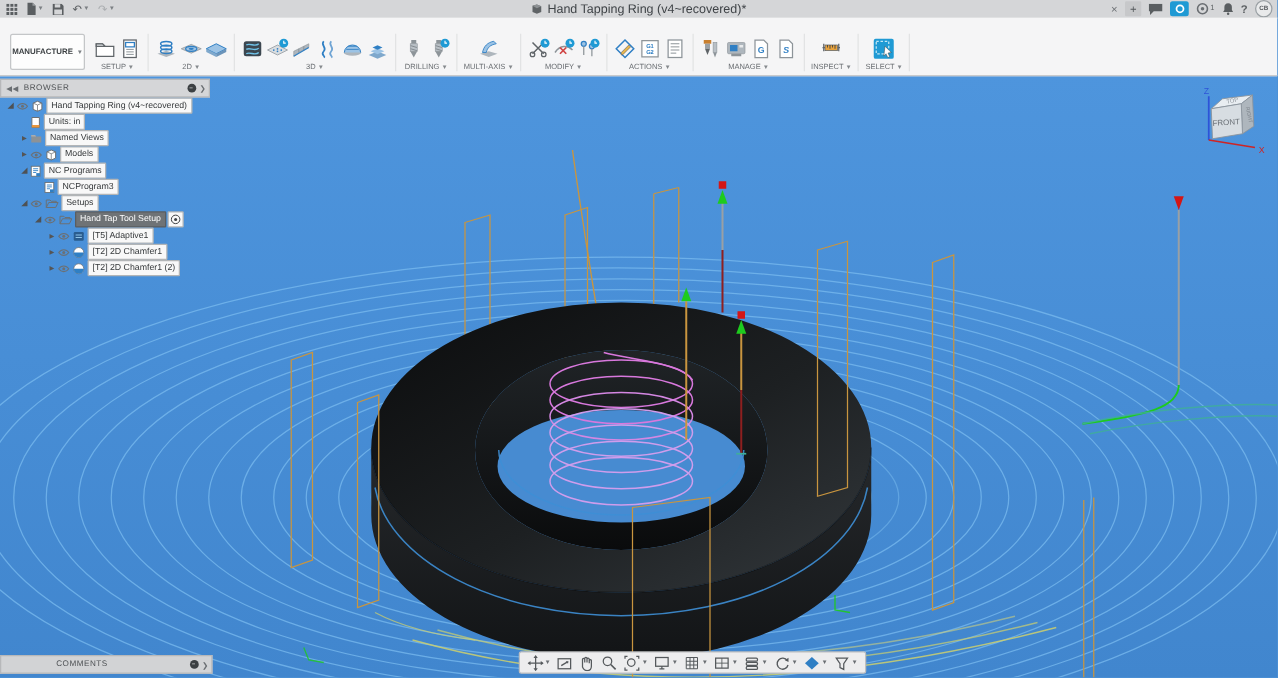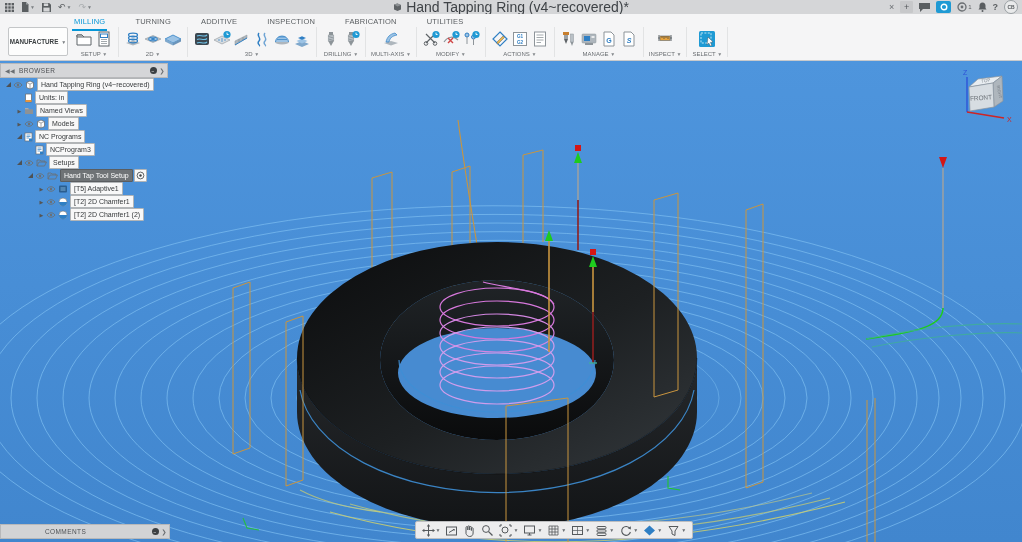--- a/index.html
+++ b/index.html
@@ -7,21 +7,21 @@
        font-family:"Liberation Sans",sans-serif;background:#4a8fd5;
        -webkit-font-smoothing:antialiased;}
   
   .titlebar{position:absolute;top:0;left:0;width:1022px;height:14px;background:#d5d6d8;
             border-bottom:1px solid #c2c3c5;z-index:30;}
   .tb-left{position:absolute;left:5px;top:0;height:14px;display:flex;align-items:center;gap:7px;}
   .tb-ic{display:flex;align-items:center;color:#5a5e61;font-size:9px;line-height:1;}
   .tb-ic svg{display:block;}
   .tb-caret{font-size:5px;color:#7c8084;margin-left:1px;}
   .tb-title{position:absolute;left:0;right:0;top:0;height:14px;display:flex;align-items:center;
-            justify-content:center;gap:4px;font-size:14px;color:#3f4347;}
+            justify-content:center;gap:4px;font-size:10px;color:#3f4347;}
   .tb-right{position:absolute;right:4px;top:0;height:14px;display:flex;align-items:center;gap:6px;}
   .tb-close{font-size:9px;color:#6a6e72;}
   .tb-plus{width:13px;height:12px;background:#c7c8ca;display:flex;align-items:center;
            justify-content:center;font-size:9px;color:#55595c;border-radius:1px;}
   .tb-blue{width:15px;height:12px;background:#1f9ad4;border-radius:2px;display:flex;
            align-items:center;justify-content:center;}
   .tb-count{font-size:6px;color:#5a5e61;margin-left:1px;vertical-align:super;}
   .tb-avatar{width:12px;height:12px;border-radius:50%;border:1px solid #9aa0a4;background:#e9eaeb;
              display:flex;align-items:center;justify-content:center;font-size:5px;color:#55595c;font-weight:bold;}
   
@@ -141,28 +141,20 @@
           <path d="M4.5 0.5c2 0 3 1.5 3 3v2.5l1 1.5H0.5l1-1.5V3.5c0-1.5 1-3 3-3z" fill="#5a5e61"></path>
           <circle cx="4.5" cy="9" r="1" fill="#5a5e61"></circle>
         </svg>
     </span>
     <span class="tb-ic" style="font-weight:bold;font-size:9px">?</span>
     <span class="tb-avatar">CB</span>
   </div>
 </div>
 
 <div class="ribbon">
-  <div class="tabs" id="rtabs">
-      <div class="rtab active">MILLING</div>
-      <div class="rtab">TURNING</div>
-      <div class="rtab">ADDITIVE</div>
-      <div class="rtab">INSPECTION</div>
-      <div class="rtab">FABRICATION</div>
-      <div class="rtab">UTILITIES</div>
-    </div>
   <div class="workspace-btn">
     <span>MANUFACTURE</span>
     <span class="tb-caret">▼</span>
   </div>
   <div class="groups" id="rgroups">
       <div class="group">
         <div class="icons">
           <span>
             <svg width="18" height="18" viewBox="0 0 18 18">
               <path d="M2 5h5l2 2h7v8H2z" fill="#fff" stroke="#5f6468"></path>

